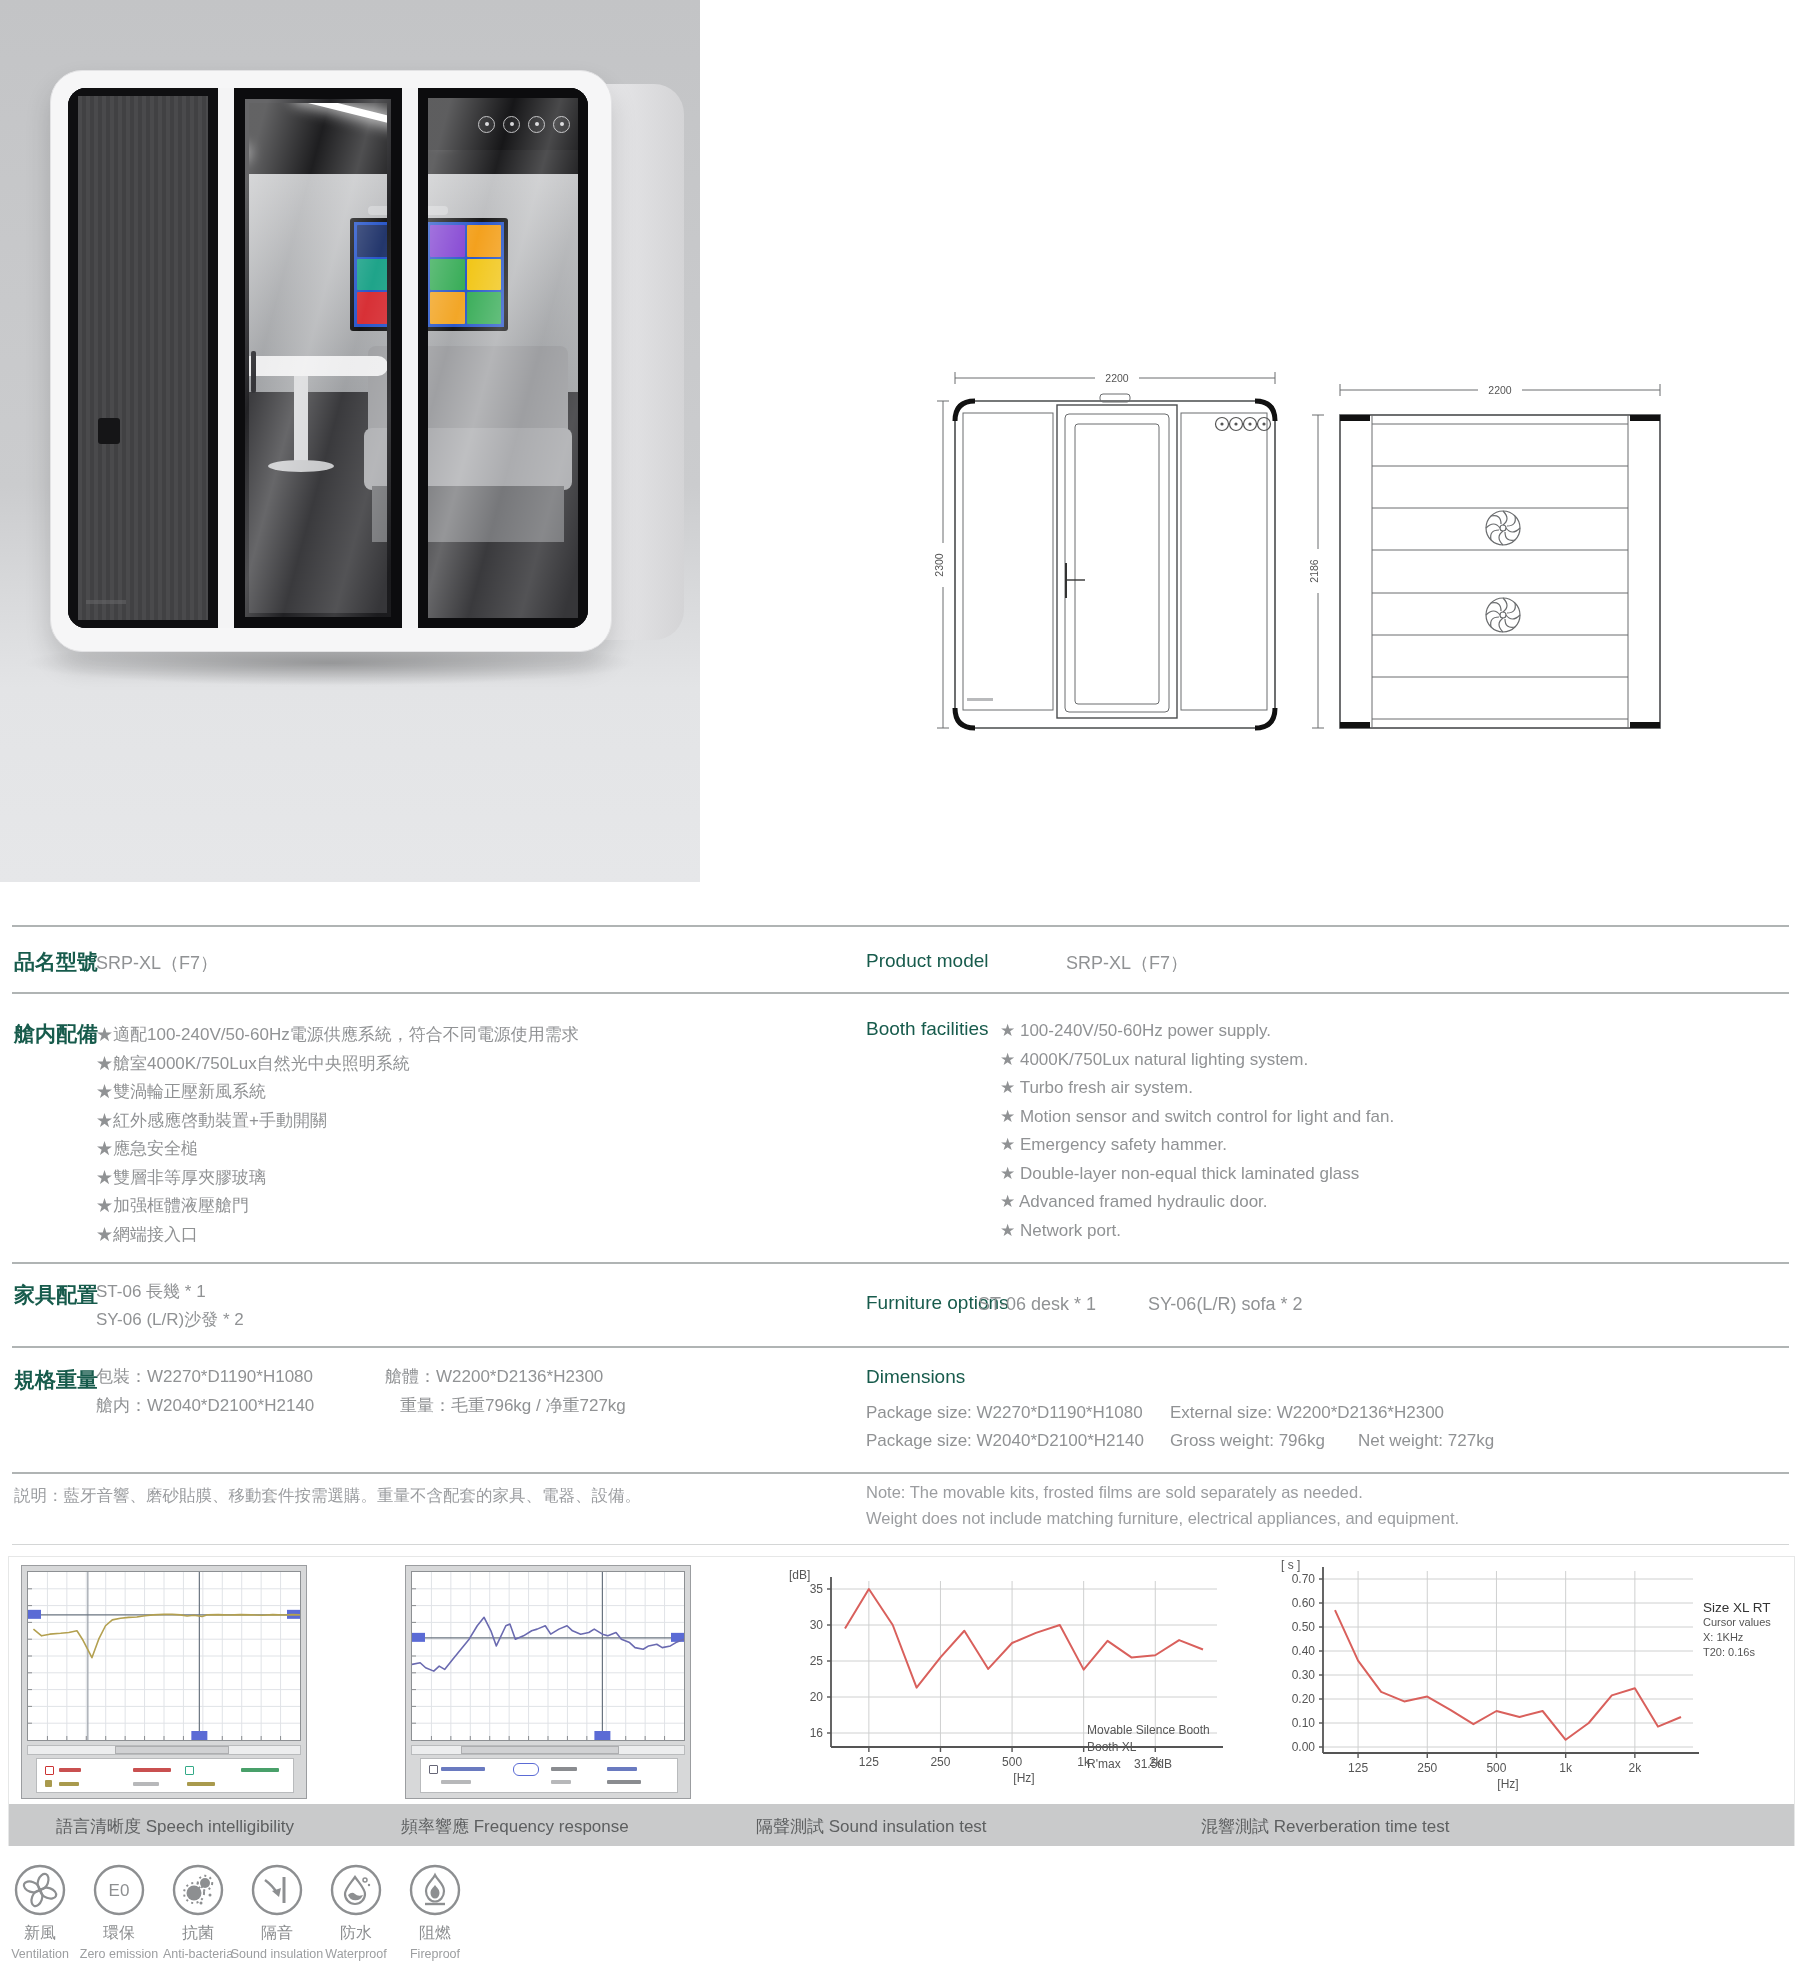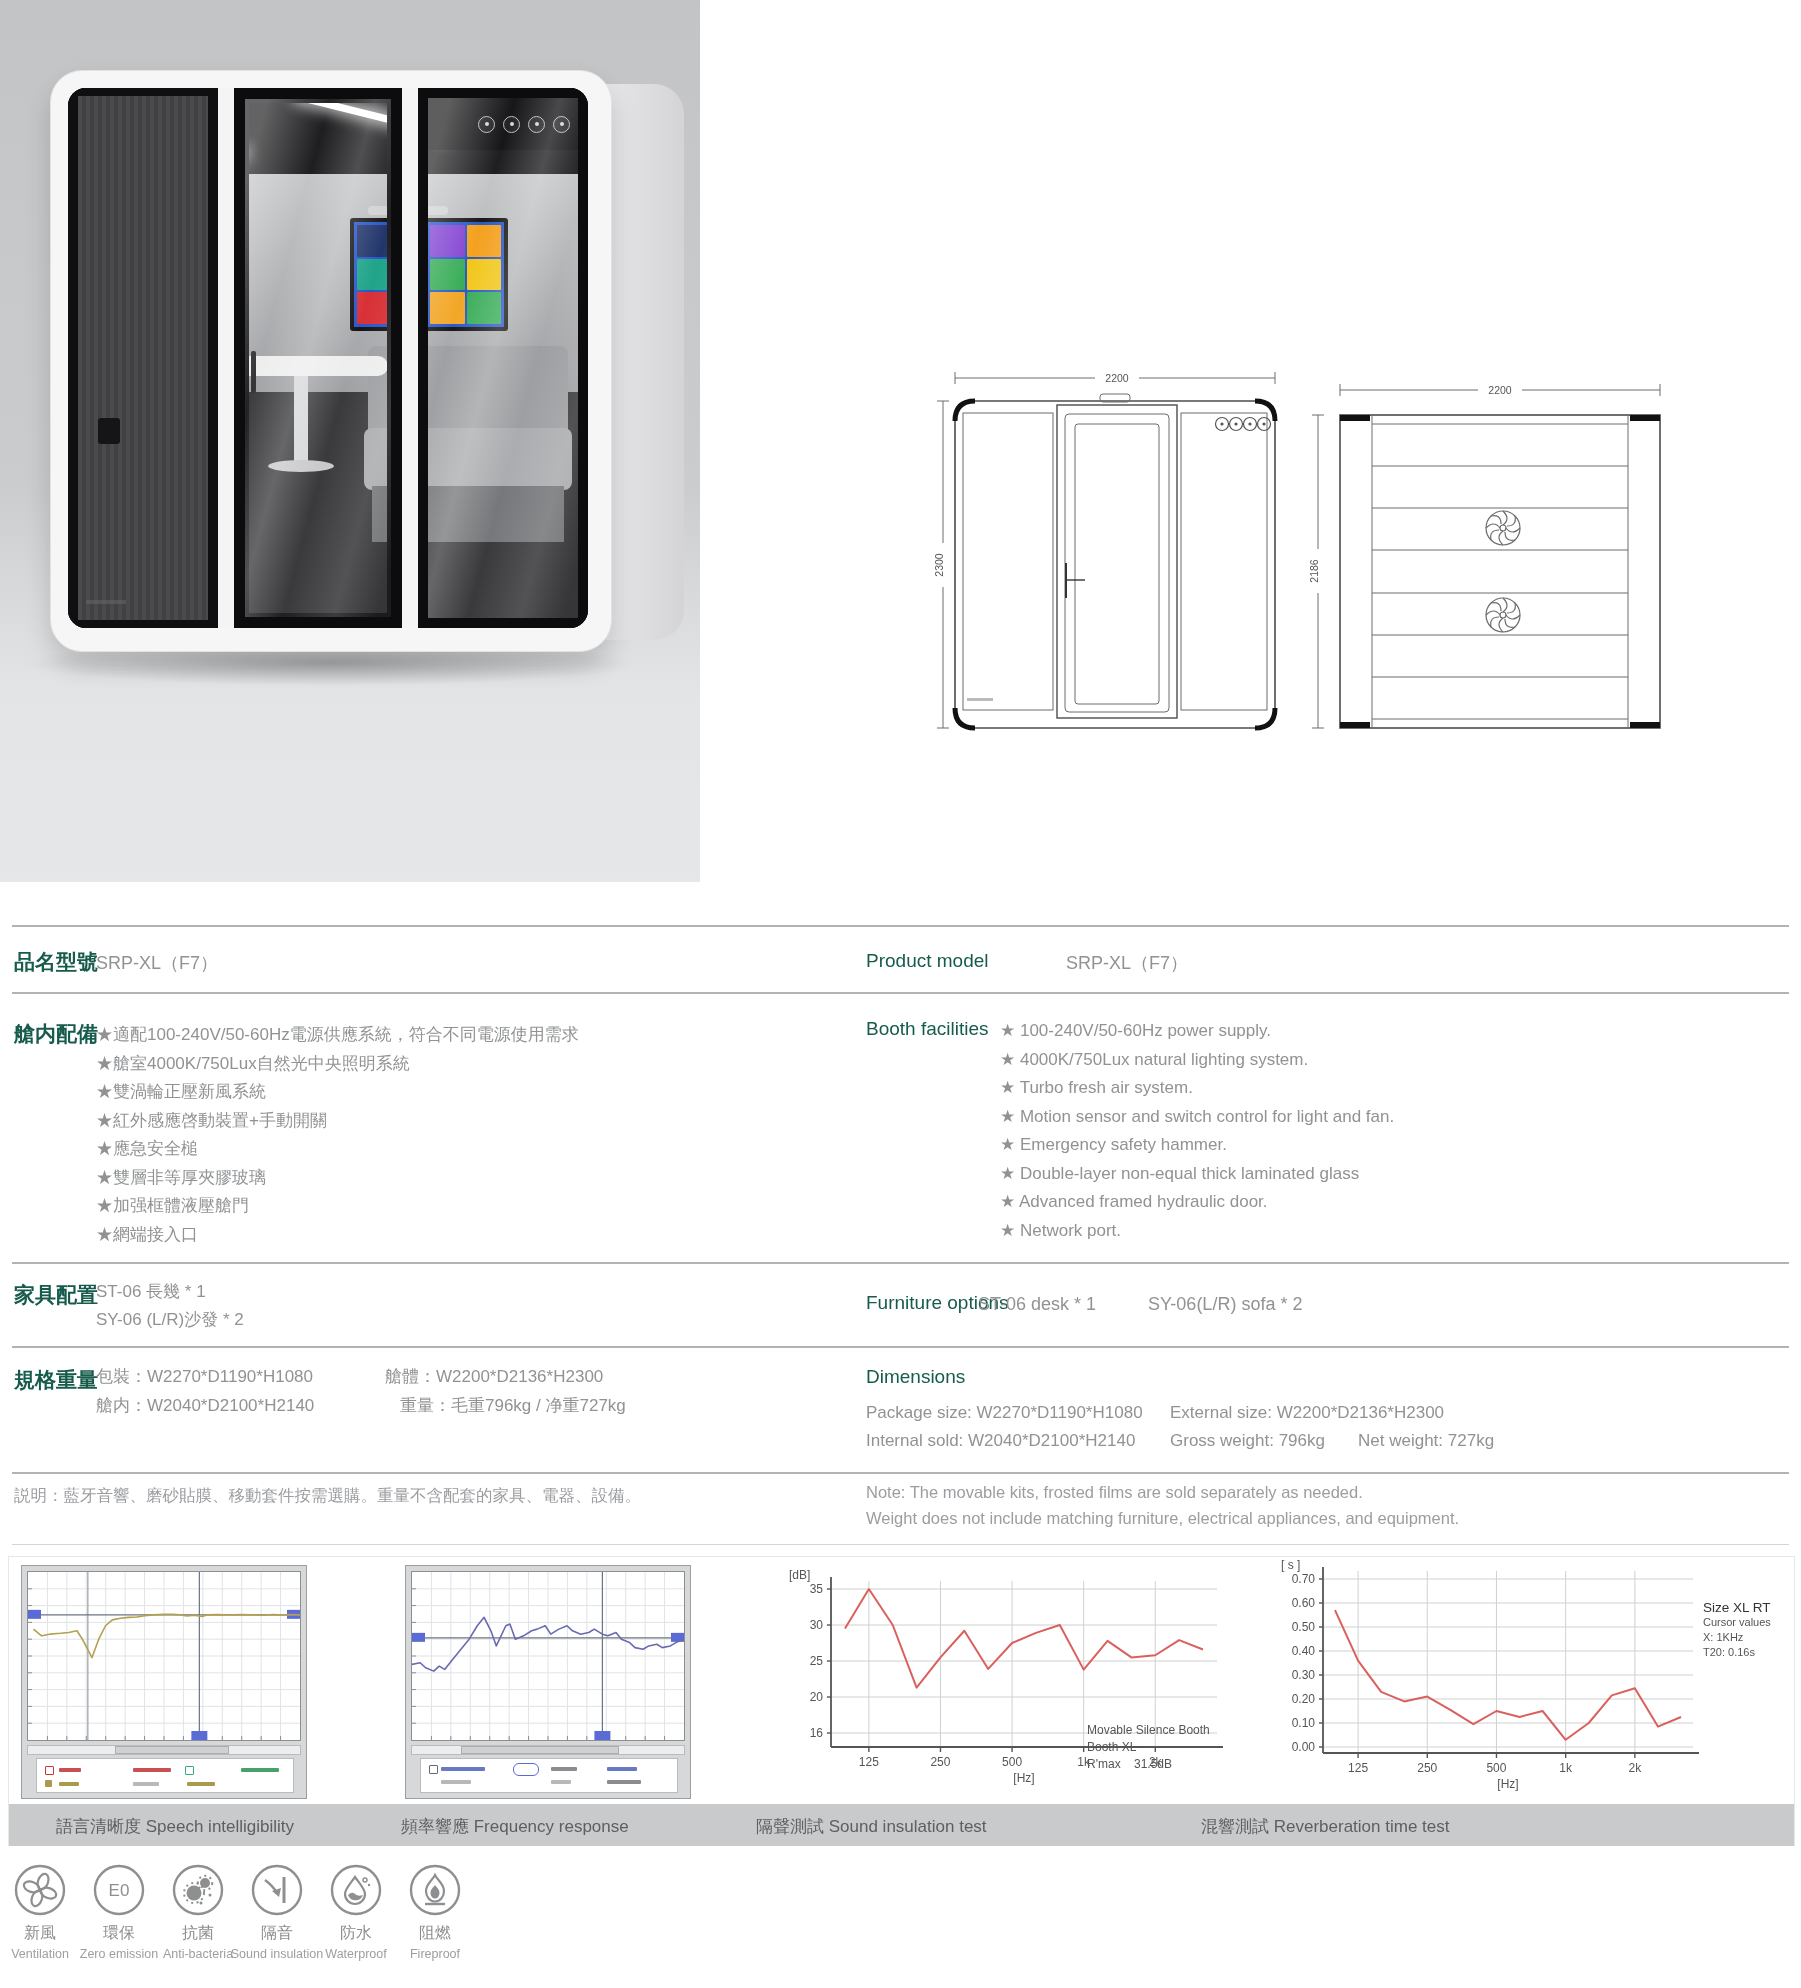--- a/index.html
+++ b/index.html
@@ -288,21 +288,21 @@
 
   <div class="rule" style="top:1346px;"></div>
   <div class="abs lbl-zh" style="left:14px;top:1366px;">規格重量</div>
   <div class="abs item" style="left:96px;top:1363px;">包裝：W2270*D1190*H1080</div>
   <div class="abs item" style="left:385px;top:1363px;">艙體：W2200*D2136*H2300</div>
   <div class="abs item" style="left:96px;top:1392px;">艙内：W2040*D2100*H2140</div>
   <div class="abs item" style="left:400px;top:1392px;">重量：毛重796kg / 净重727kg</div>
   <div class="abs lbl-en" style="left:866px;top:1366px;">Dimensions</div>
   <div class="abs item" style="left:866px;top:1399px;">Package size: W2270*D1190*H1080</div>
   <div class="abs item" style="left:1170px;top:1399px;">External size: W2200*D2136*H2300</div>
-  <div class="abs item" style="left:866px;top:1427px;">Internal sold: W2040*D2100*H2140</div>
+  <div class="abs item" style="left:866px;top:1427px;">Package size: W2040*D2100*H2140</div>
   <div class="abs item" style="left:1170px;top:1427px;">Gross weight: 796kg</div>
   <div class="abs item" style="left:1358px;top:1427px;">Net weight: 727kg</div>
 
   <div class="rule" style="top:1472px;"></div>
   <div class="abs note" style="left:14px;top:1482px;">説明：藍牙音響、磨砂貼膜、移動套件按需選購。重量不含配套的家具、電器、設備。</div>
   <div class="abs note" style="left:866px;top:1479px;">Note: The movable kits, frosted films are sold separately as needed.</div>
   <div class="abs note" style="left:866px;top:1505px;">Weight does not include matching furniture, electrical appliances, and equipment.</div>
   <div class="rule light" style="top:1544px;"></div>
 
   <div class="charts-wrap">

